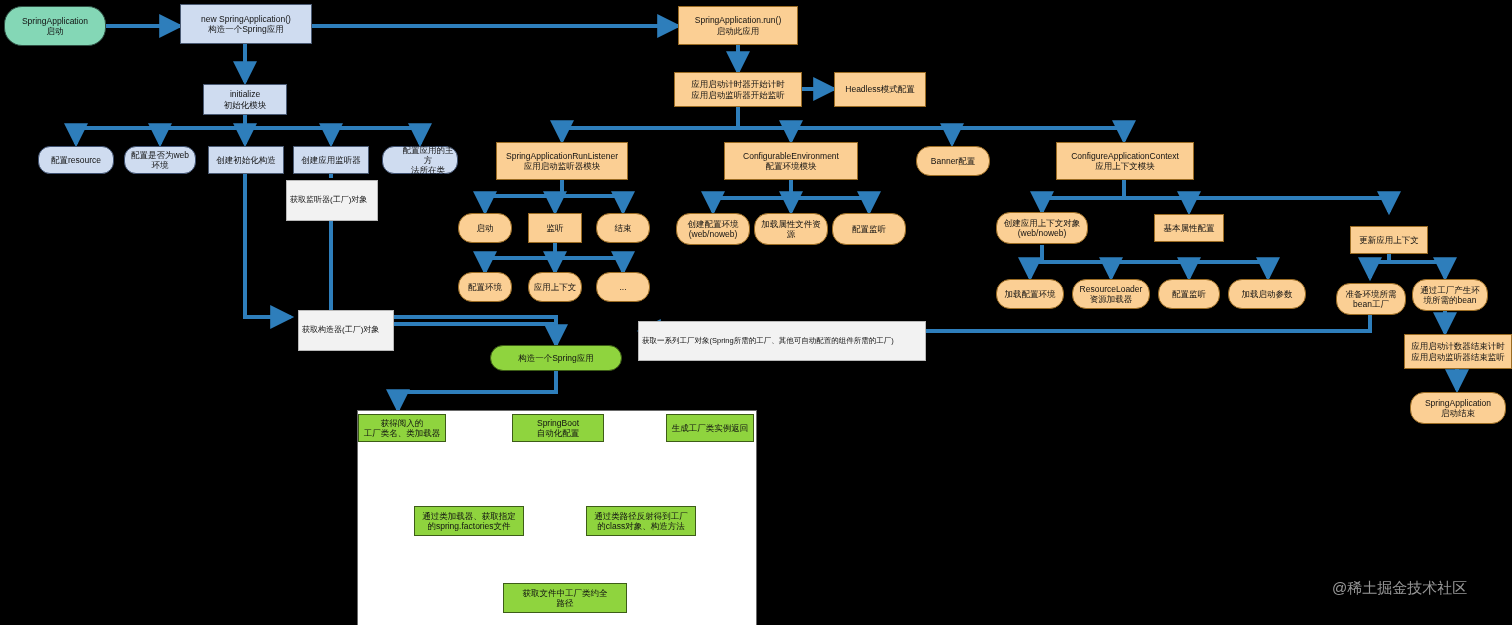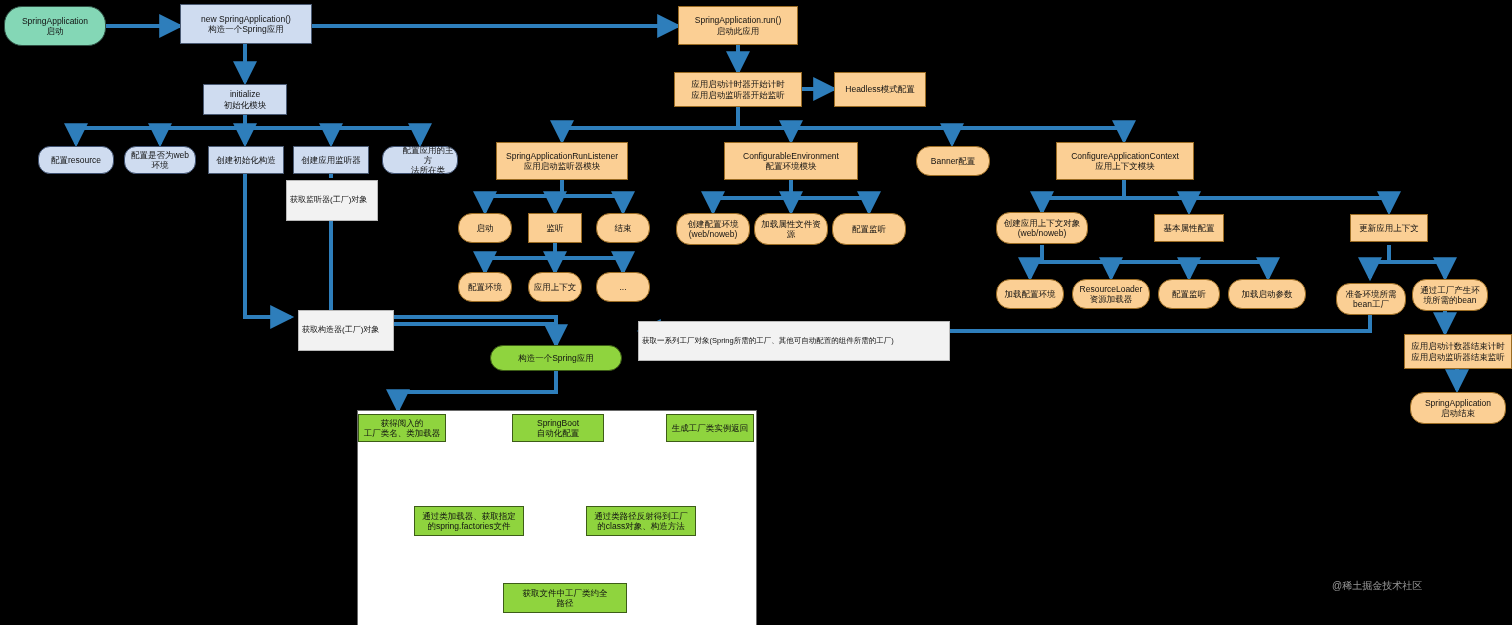--- a/index.html
+++ b/index.html
@@ -20,21 +20,21 @@
   .orange-r{background:#fbcf94;border:1px solid #9a6b22;border-radius:14px;}
   .teal-r {background:#84d7b6;border:1px solid #2f4f43;border-radius:18px;}
   .lime-r {background:#8fd43e;border:1px solid #3c5c16;border-radius:16px;}
   .lime   {background:#8fd43e;border:1px solid #3d5d17;}
 
   .edge-label{position:absolute;background:#f2f2f2;border:1px solid #b8b8b8;
               color:#111;font-size:8px;padding:15px 3px;box-sizing:border-box;
               white-space:nowrap;line-height:1.1;}
 
   #whitebox{position:absolute;background:#ffffff;border:1px solid #6a6a6a;}
-  #watermark{position:absolute;color:#c9c9c9;font-size:10px;opacity:.75;
+  #watermark{position:absolute;color:#c9c9c9;font-size:15px;opacity:.75;
              white-space:nowrap;}
 </style>
 </head>
 <body>
 
 <div id="stage">
 
   <svg id="edges" viewBox="0 0 1512 625" xmlns="http://www.w3.org/2000/svg">
     <defs>
       <marker id="ah" markerWidth="7" markerHeight="7" refX="5.2" refY="3" orient="auto" markerUnits="strokeWidth">
@@ -233,21 +233,21 @@
 应用上下文模块</span>
     </div>
 
   <div class="node orange-r" style="left:996px; top:212px;width:92px; height:32px;">
     <span>创建应用上下文对象
 (web/noweb)</span>
     </div>
   <div class="node orange" style="left:1154px;top:214px;width:70px; height:28px;">
     <span>基本属性配置</span>
     </div>
-  <div class="node orange" style="left:1350px;top:214px;width:78px; height:28px;">
+  <div class="node orange" style="left:1350px;top:226px;width:78px; height:28px;">
     <span>更新应用上下文</span>
     </div>
 
   <div class="node orange-r" style="left:996px; top:279px;width:68px;height:30px;">
     <span>加载配置环境</span>
     </div>
   <div class="node orange-r" style="left:1072px;top:279px;width:78px;height:30px;">
     <span>ResourceLoader
 资源加载器</span>
     </div>
@@ -302,16 +302,16 @@
     <span>通过类路径反射得到工厂
 的class对象、构造方法</span>
     </div>
   <div class="node lime" style="left:503px;top:583px;width:124px;height:30px;">
     <span>获取文件中工厂类约全
 路径</span>
     </div>
 
   <div class="edge-label" style="left:286px;top:180px;width:92px;">获取监听器(工厂)对象</div>
   <div class="edge-label" style="left:298px;top:310px;width:96px;">获取构造器(工厂)对象</div>
-  <div class="edge-label" style="left:638px;top:321px;width:312px;font-size:7.5px;">获取一系列工厂对象(Spring所需的工厂、其他可自动配置的组件所需的工厂)</div>
+  <div class="edge-label" style="left:638px;top:321px;width:288px;font-size:7.5px;">获取一系列工厂对象(Spring所需的工厂、其他可自动配置的组件所需的工厂)</div>
 
   <div id="watermark" style="left:1332px;top:579px;">@稀土掘金技术社区</div>
 </div>
 
 </body></html>

